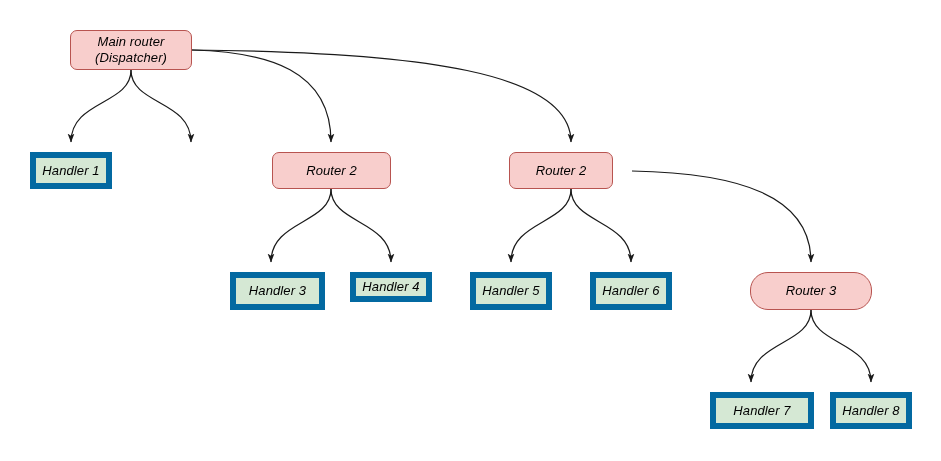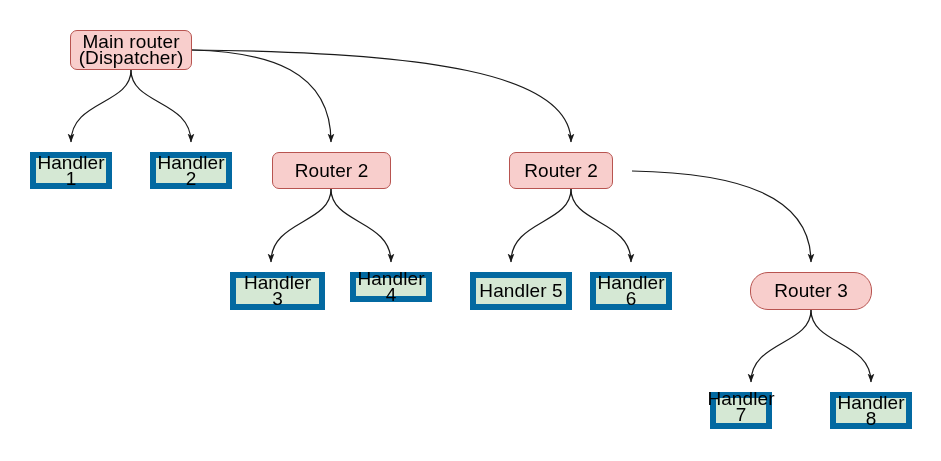--- a/index.html
+++ b/index.html
@@ -25,24 +25,25 @@
     height: 461px;
     pointer-events: none;
   }
   .node {
     position: absolute;
     box-sizing: border-box;
     display: flex;
     align-items: center;
     justify-content: center;
     text-align: center;
-    font-size: 19px;
+    font-size: 13px;
     line-height: 16px;
     color: #000000;
     letter-spacing: 0.1px;
+    font-style: italic;
   }
   .node.router {
     background: #f8cecc;
     border: 1px solid #b85450;
     border-radius: 7px;
   }
   .node.handler {
     background: #d5e8d4;
     border: 6px solid #0369a1;
     border-radius: 0;
@@ -84,53 +85,50 @@
 
   <div class="node router" style="left:70px; top:30px; width:122px; height:40px;">
     <span class="node-label">Main router
 (Dispatcher)</span>
   </div>
 
   <div class="node handler" style="left:30px; top:152px; width:82px; height:37px;">
     <span class="node-label">Handler 1</span>
   </div>
 
-  <div class="node handler" style="left:150px; top:152px; width:82px; height:37px;">
-    <span class="node-label">Handler 2</span>
-  </div>
 
   <div class="node router" style="left:272px; top:152px; width:119px; height:37px;">
     <span class="node-label">Router 2</span>
   </div>
 
   <div class="node router" style="left:509px; top:152px; width:104px; height:37px;">
     <span class="node-label">Router 2</span>
   </div>
 
   <div class="node handler" style="left:230px; top:272px; width:95px; height:38px;">
     <span class="node-label">Handler 3</span>
   </div>
 
   <div class="node handler" style="left:350px; top:272px; width:82px; height:30px;">
     <span class="node-label">Handler 4</span>
   </div>
 
-  <div class="node handler" style="left:470px; top:272px; width:102px; height:38px;">
+  <div class="node handler" style="left:470px; top:272px; width:82px; height:38px;">
     <span class="node-label">Handler 5</span>
   </div>
 
   <div class="node handler" style="left:590px; top:272px; width:82px; height:38px;">
     <span class="node-label">Handler 6</span>
   </div>
 
   <div class="node router" style="left:750px; top:272px; width:122px; height:38px;border-radius:18px;">
     <span class="node-label">Router 3</span>
   </div>
 
-  <div class="node handler" style="left:710px; top:392px; width:62px; height:37px;align-items:flex-end;">
+  <div class="node handler" style="left:710px; top:392px; width:104px; height:37px;">
     <span class="node-label">Handler 7</span>
   </div>
 
   <div class="node handler" style="left:830px; top:392px; width:82px; height:37px;">
     <span class="node-label">Handler 8</span>
   </div>
 
 </div>
 
 </body></html>

